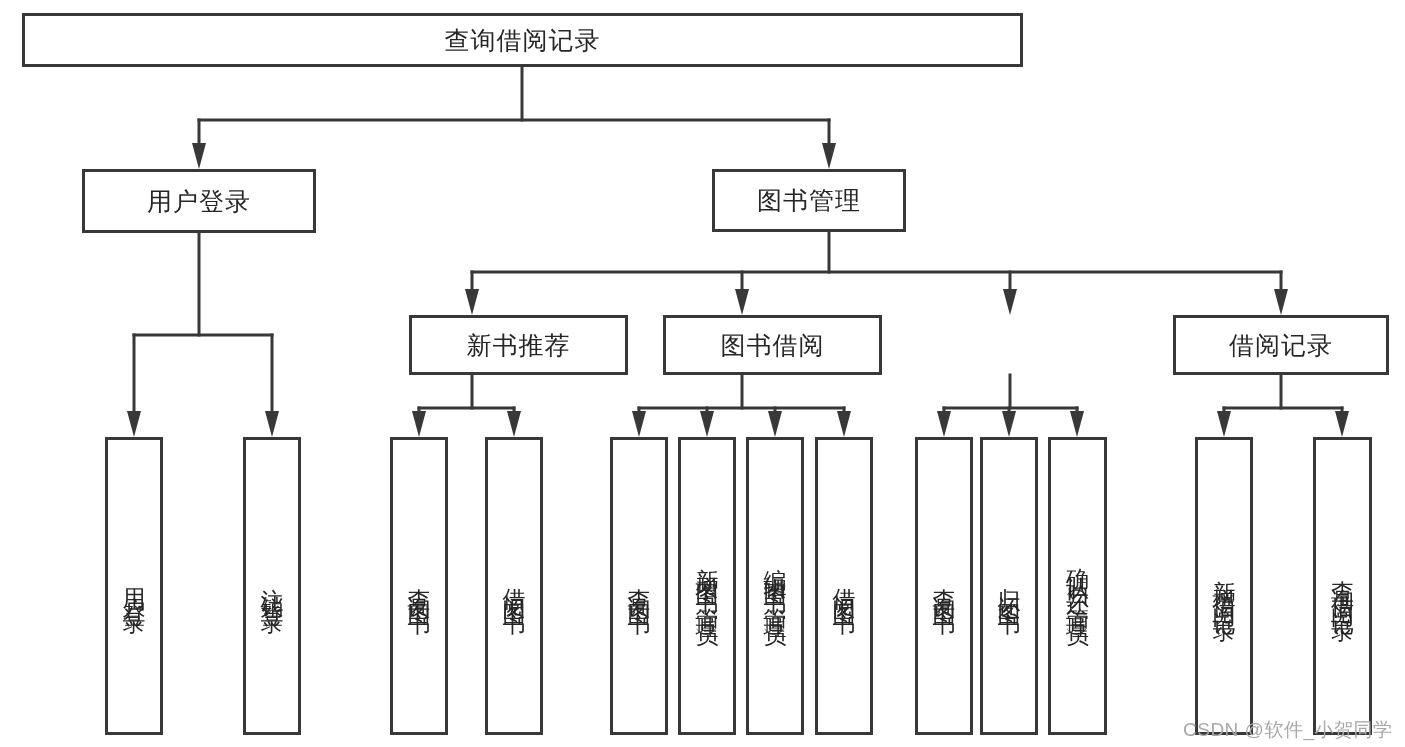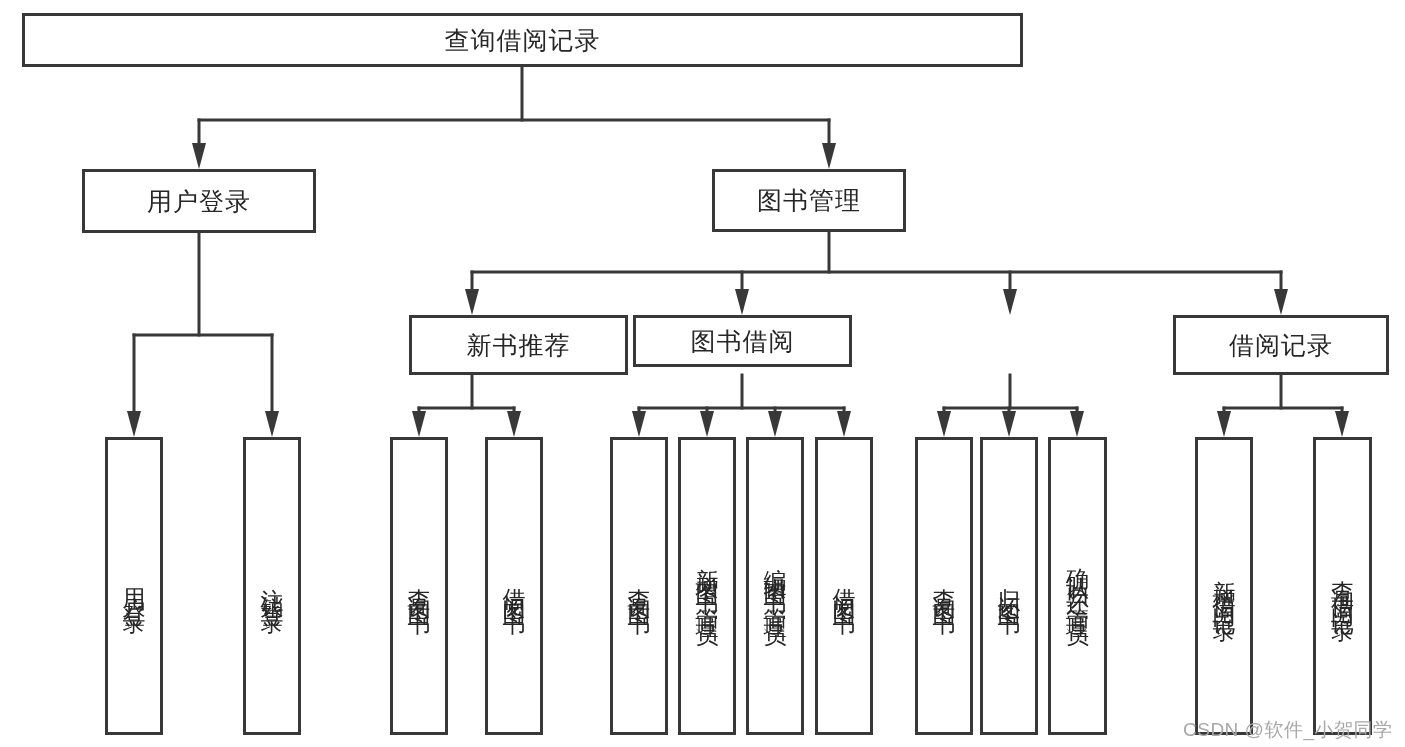--- a/index.html
+++ b/index.html
@@ -121,21 +121,21 @@
   <div class="node h-node" style="left:82px;top:169px;width:234px;height:64px;">
     <span>用户登录</span>
   </div>
   <div class="node h-node" style="left:712px;top:169px;width:194px;height:63px;">
     <span>图书管理</span>
   </div>
 
   <div class="node h-node" style="left:363px;top:315px;width:219px;height:60px;margin-left:46px;">
     <span>新书推荐</span>
   </div>
-  <div class="node h-node" style="left:633px;top:315px;width:219px;height:52px;text-align:right;">
+  <div class="node h-node" style="left:663px;top:315px;width:219px;height:60px;text-align:right;">
     <span>图书借阅</span>
   </div>
   <div class="node h-node" style="left:1173px;top:315px;width:216px;height:60px;">
     <span>借阅记录</span>
   </div>
 
   <div class="node leaf" style="left:105px;top:437px;width:58px;height:298px;">
     <span>用户登录</span>
   </div>
   <div class="node leaf" style="left:243px;top:437px;width:58px;height:298px;">

